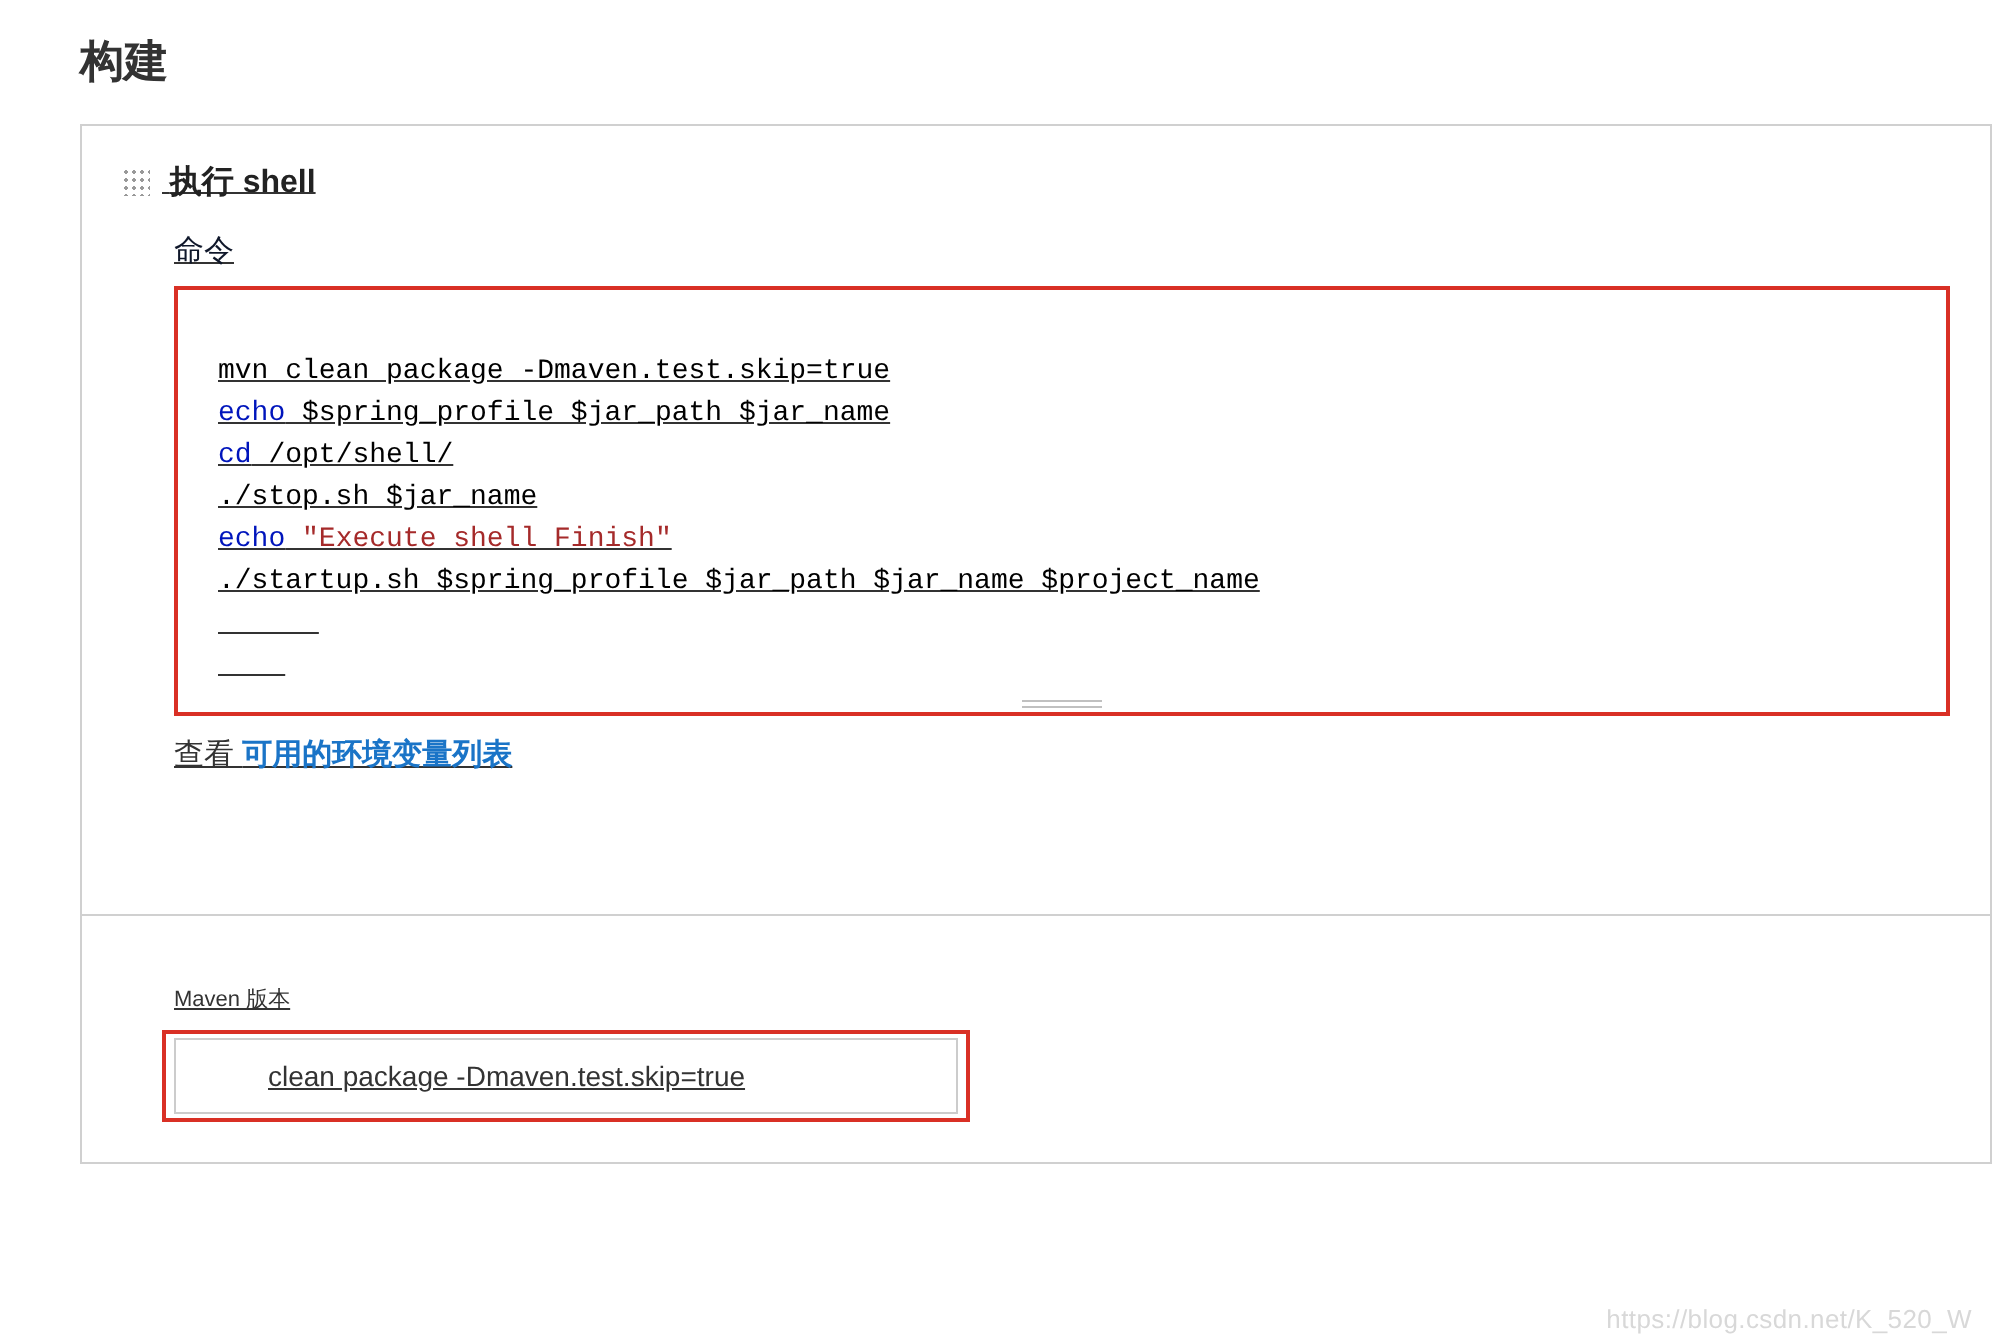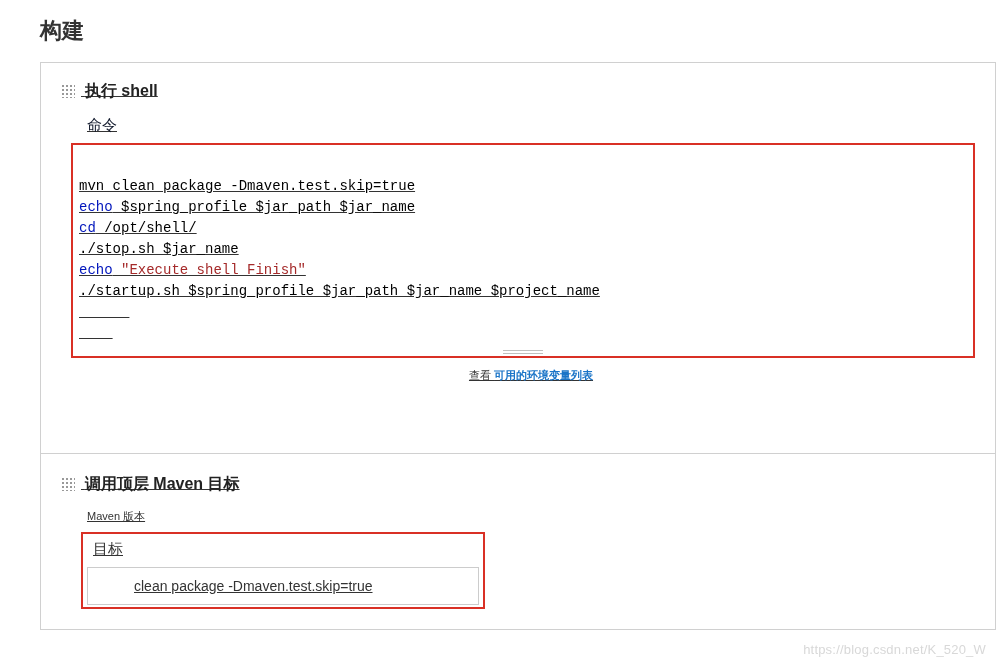--- a/index.html
+++ b/index.html
@@ -56,23 +56,23 @@
     }
     .field-label-sub {
       font-size: 11px;
       color: #333;
       margin: 14px 0 8px 26px;
     }
     .highlight-red {
       border: 2px solid #d93025;
     }
     .code-box {
-      margin-left: 10px;
+      margin-left: 26px;
       margin-right: 0;
-      padding: 10px 14px 12px 6px;
+      padding: 10px 14px 12px 20px;
       font-family: "SimSun", "Courier New", monospace;
       font-size: 14px;
       line-height: 1.5;
       white-space: pre;
       background: #fff;
       position: relative;
       overflow: hidden;
     }
     .code-content {
       white-space: pre;
@@ -87,23 +87,22 @@
       left: 50%;
       transform: translateX(-50%);
       width: 40px;
       height: 4px;
       border-top: 1px solid #c0c0c0;
       border-bottom: 1px solid #c0c0c0;
       margin-bottom: 2px;
     }
     .see-link-row {
       margin: 10px 0 0 26px;
-      font-size: 11px;
+      font-size: 15px;
       color: #333;
-      text-align: center;
     }
     .see-link-row a {
       color: #1a74c7;
       text-decoration: none;
       font-weight: bold;
     }
     .input-box {
       margin-left: 26px;
       margin-right: 0;
       border: 1px solid #ccc;
@@ -131,21 +130,21 @@
       margin: 4px 0 8px 6px;
     }
     .maven-section {
       border-top: 1px solid #d0d0d0;
       padding-top: 20px;
       margin-top: 50px;
     }
     .watermark {
       position: absolute;
       right: 10px;
-      bottom: 10px;
+      bottom: 0;
       color: #d8d8d8;
       font-size: 13px;
       letter-spacing: 0.2px;
     }
   </style>
 </head>
 <body>
 
 <div class="section-title">构建</div>
 
@@ -168,28 +167,23 @@
 <span class="kw-black">./startup.sh $spring_profile $jar_path $jar_name $project_name</span></span>
       <div class="resize-grip"></div>
     </div>
 
     <div class="see-link-row">
       <span>查看 </span><a href="#">可用的环境变量列表</a>
     </div>
   </div>
 
   <div class="build-step maven-section">
-    <div>
-      <span class="drag-handle"></span>
-      <span class="step-title">调用顶层 Maven 目标</span>
-    </div>
 
     <div class="field-label-sub">Maven 版本</div>
 
     <div class="input-wrap-red">
-      <div class="field-label-in-red">目标</div>
       <div class="input-box">clean package -Dmaven.test.skip=true</div>
     </div>
   </div>
 
 </div>
 
 <div class="watermark">https://blog.csdn.net/K_520_W</div>
 
 </body></html>

